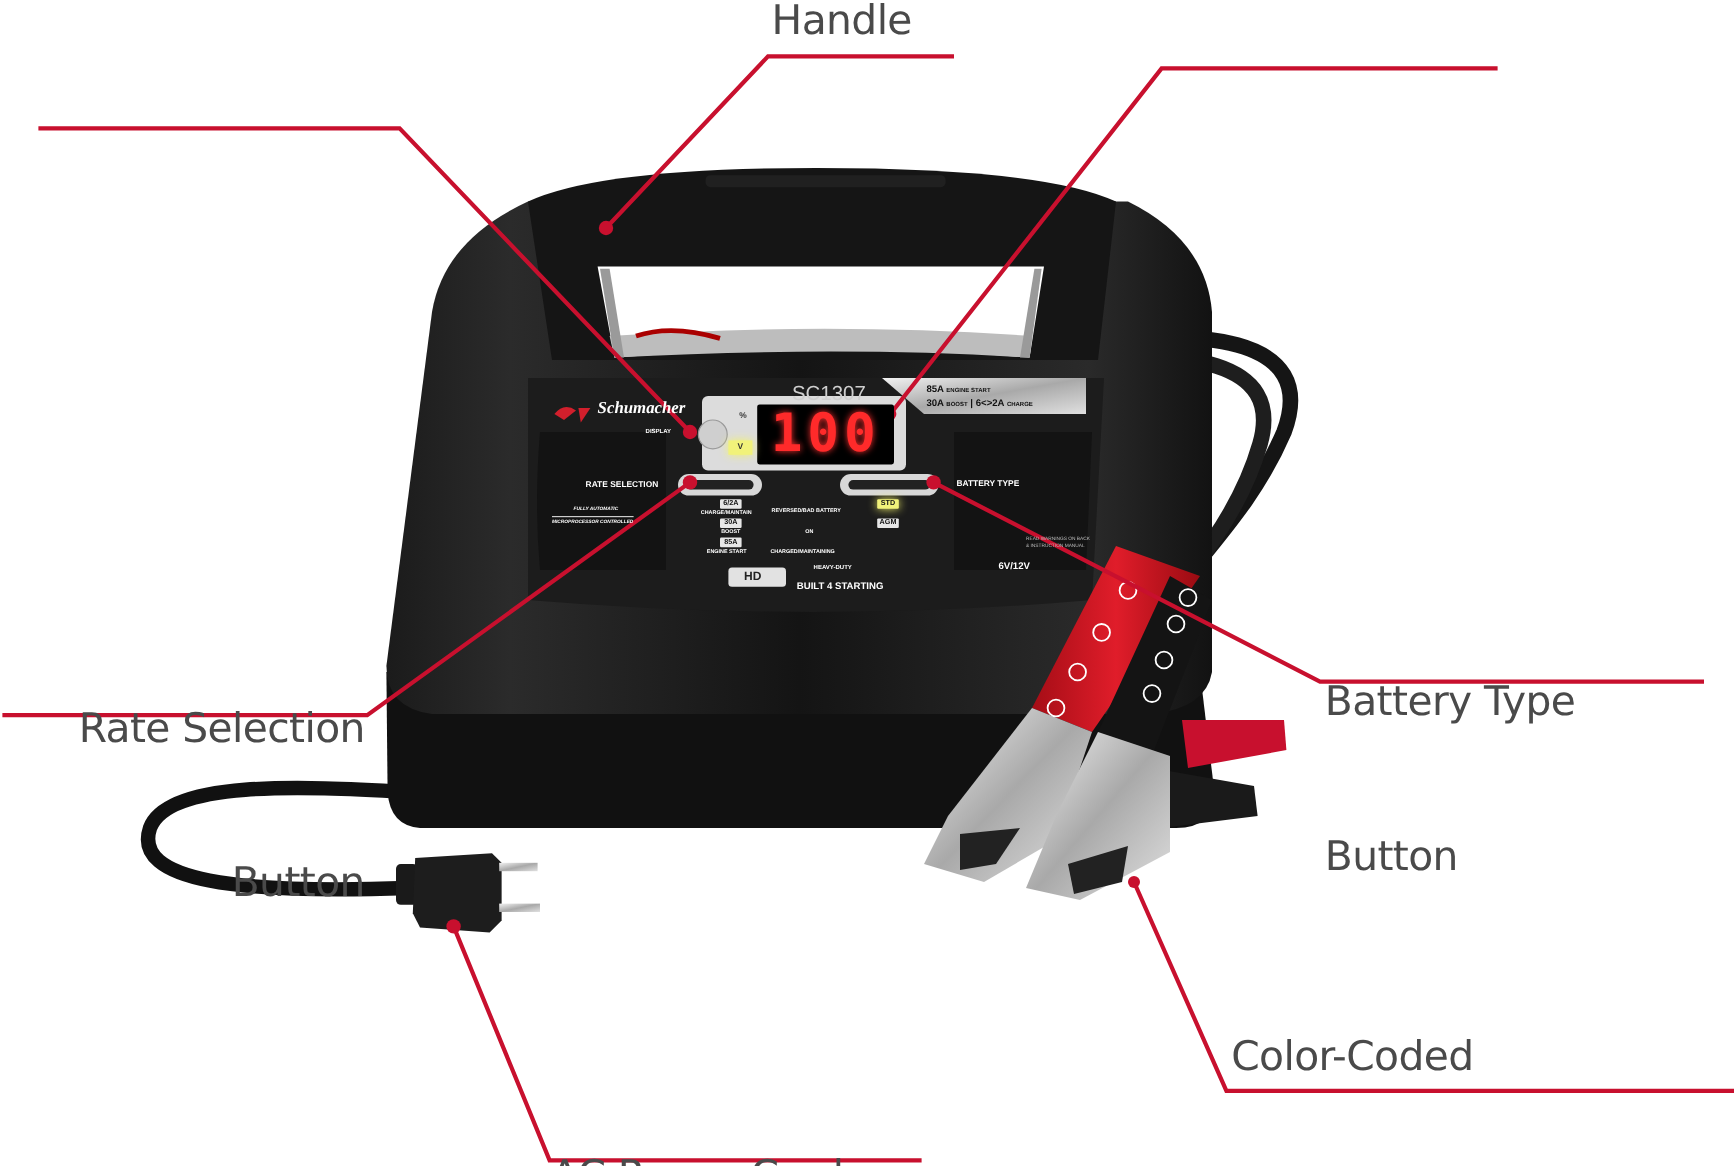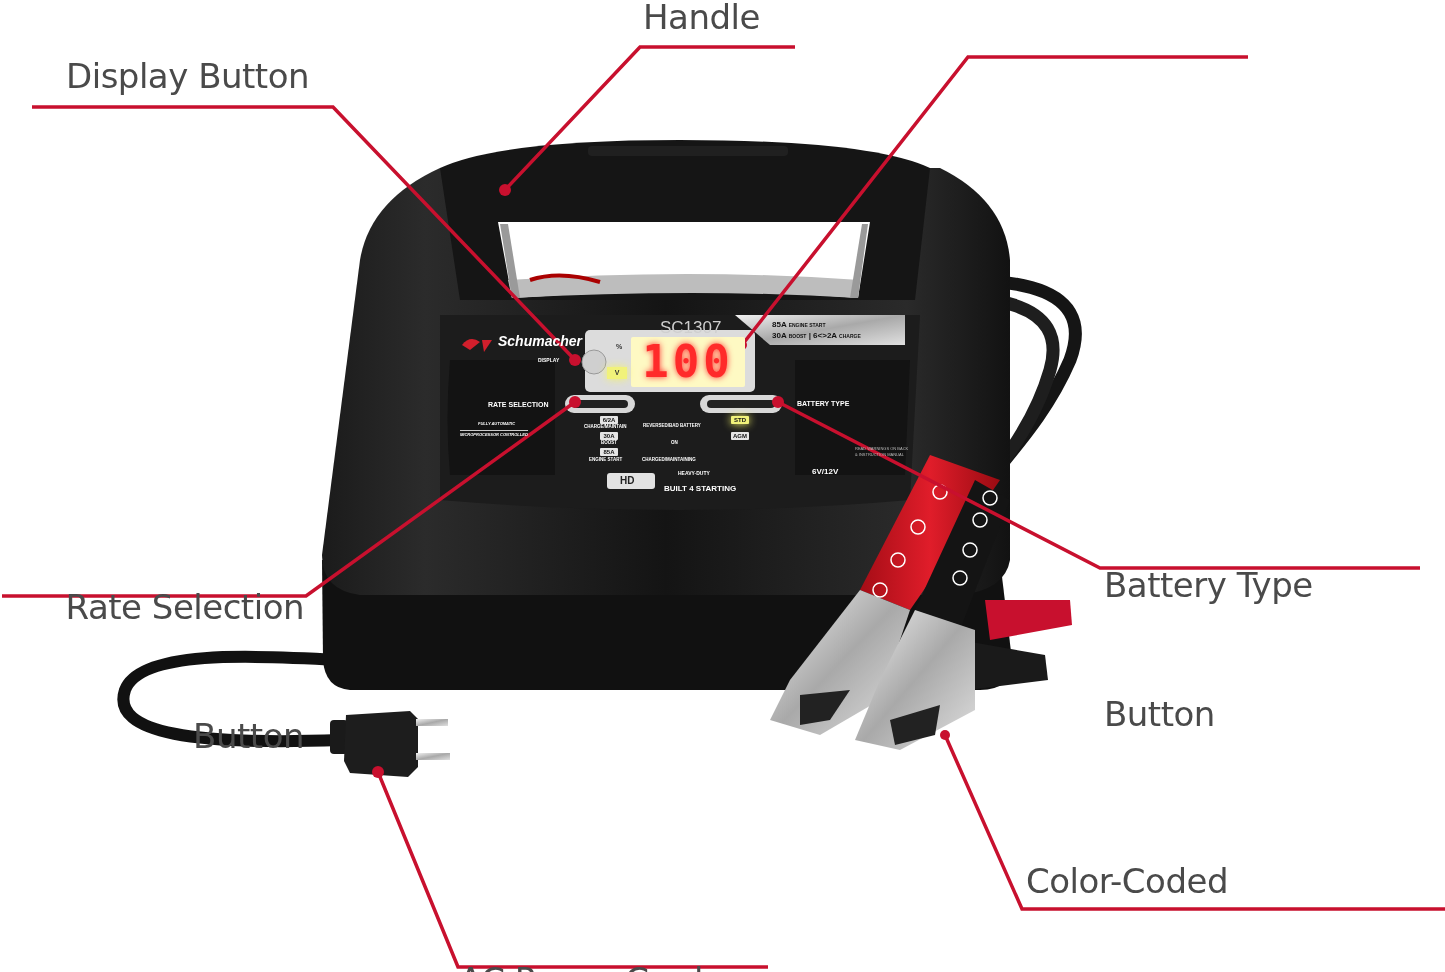--- a/index.html
+++ b/index.html
@@ -6,21 +6,21 @@
   body { width: 1445px; height: 972px; position: relative; overflow: hidden;
          font-family: "DejaVu Sans", sans-serif; }
   .stage { position: absolute; left: 0; top: 0; width: 1445px; height: 972px; }
   .callout-label { position: absolute; color: #4a4a4a; font-family: "DejaVu Sans", sans-serif;
                    font-size: 34px; line-height: 43px; letter-spacing: -0.5px; white-space: pre; }
   .callout-label.right-align { text-align: right; }
   svg.overlay { position: absolute; left: 0; top: 0; width: 1445px; height: 972px; pointer-events: none; }
   .panel-text { position: absolute; color: #ffffff; font-family: "Liberation Sans", sans-serif;
                 font-weight: bold; white-space: nowrap; }
   .seg-display { position: absolute; left: 631px; top: 337px; width: 114px; height: 50px;
-                 background: #fef9c3; border-radius: 2px; color: #ff2a2a;
+                 background: #000000; border-radius: 2px; color: #ff2a2a;
                  font-family: "DejaVu Sans Mono", monospace; font-size: 44px; line-height: 50px;
                  text-align: center; letter-spacing: 4px; text-shadow: 0 0 6px #ff3030; font-weight: bold; }
   .model-text { position: absolute; left: 660px; top: 318px; color: #cfcfcf; font-size: 17px;
                 font-family: "Liberation Sans", sans-serif; }
   .spec-text { position: absolute; color: #111; font-family: "Liberation Sans", sans-serif; font-weight: bold; white-space: nowrap; }
   .small-box { position: absolute; background: #e6e6e6; color: #111; font-size: 6px; font-weight: bold;
                font-family: "Liberation Sans", sans-serif; text-align: center; line-height: 9px; border-radius: 1px; }
   .led-yellow { background: #f1f27a; box-shadow: 0 0 8px #f4f46a; }
 </style>
 </head>
@@ -138,21 +138,21 @@
       <circle cx="505" cy="190" r="6"></circle>
       <circle cx="742" cy="345" r="5"></circle>
       <circle cx="575" cy="360" r="6"></circle>
       <circle cx="575" cy="402" r="6"></circle>
       <circle cx="778" cy="402" r="6"></circle>
       <circle cx="945" cy="735" r="5"></circle>
       <circle cx="378" cy="772" r="6"></circle>
     </g>
   </svg>
 
-  <div class="panel-text" style="left:498px;top:333px;font-size:14px;font-style:italic;font-family:Liberation Sans, sans-serif;">Schumacher</div>
+  <div class="panel-text" style="left:498px;top:333px;font-size:14px;font-style:italic;font-family:Liberation Serif, serif;">Schumacher</div>
   <div class="model-text">SC1307</div>
   <div class="seg-display">100</div>
   <div class="panel-text" style="left:538px;top:357px;font-size:5px;">DISPLAY</div>
   <div class="panel-text" style="left:616px;top:343px;font-size:7px;color:#333;">%</div>
   <div class="panel-text led-yellow" style="left:607px;top:367px;width:20px;height:12px;font-size:7px;color:#333;text-align:center;line-height:12px;">V</div>
 
   <div class="spec-text" style="left:772px;top:320px;font-size:8px;">
     <span>85A</span>
     <span style="font-size:5px;">ENGINE START</span>
   </div>
@@ -178,28 +178,27 @@
 
   <div class="panel-text" style="left:643px;top:423px;font-size:4.5px;">REVERSED/BAD BATTERY</div>
   <div class="panel-text" style="left:671px;top:440px;font-size:4.5px;">ON</div>
   <div class="panel-text" style="left:642px;top:457px;font-size:4.5px;">CHARGED/MAINTAINING</div>
 
   <div class="small-box led-yellow" style="left:731px;top:416px;width:18px;height:8px;">STD</div>
   <div class="small-box" style="left:731px;top:432px;width:18px;height:8px;">AGM</div>
 
   <div class="panel-text" style="left:855px;top:446px;font-size:4px;color:#bbb;font-weight:normal;">READ WARNINGS ON BACK</div>
   <div class="panel-text" style="left:855px;top:452px;font-size:4px;color:#bbb;font-weight:normal;">&amp; INSTRUCTION MANUAL</div>
-  <div class="panel-text" style="left:812px;top:467px;font-size:8px;">6V/12V</div>
+  <div class="panel-text" style="left:832px;top:467px;font-size:8px;">6V/12V</div>
 
   <div class="panel-text" style="left:620px;top:475px;font-size:10px;color:#222;">HD</div>
   <div class="panel-text" style="left:678px;top:470px;font-size:5px;">HEAVY-DUTY</div>
   <div class="panel-text" style="left:664px;top:484px;font-size:8px;">BUILT 4 STARTING</div>
 
   <div class="callout-label" style="left:643px;top:-4px;">Handle</div>
-  <div class="callout-label" style="left:66px;top:55px;">Display Button</div>
 
   <div class="callout-label right-align" style="left:40px;top:500px;width:264px;">
     <div>Rate Selection</div>
     <div>Button</div>
   </div>
 
   <div class="callout-label" style="left:1104px;top:478px;">
     <div>Battery Type</div>
     <div>Button</div>
   </div>

